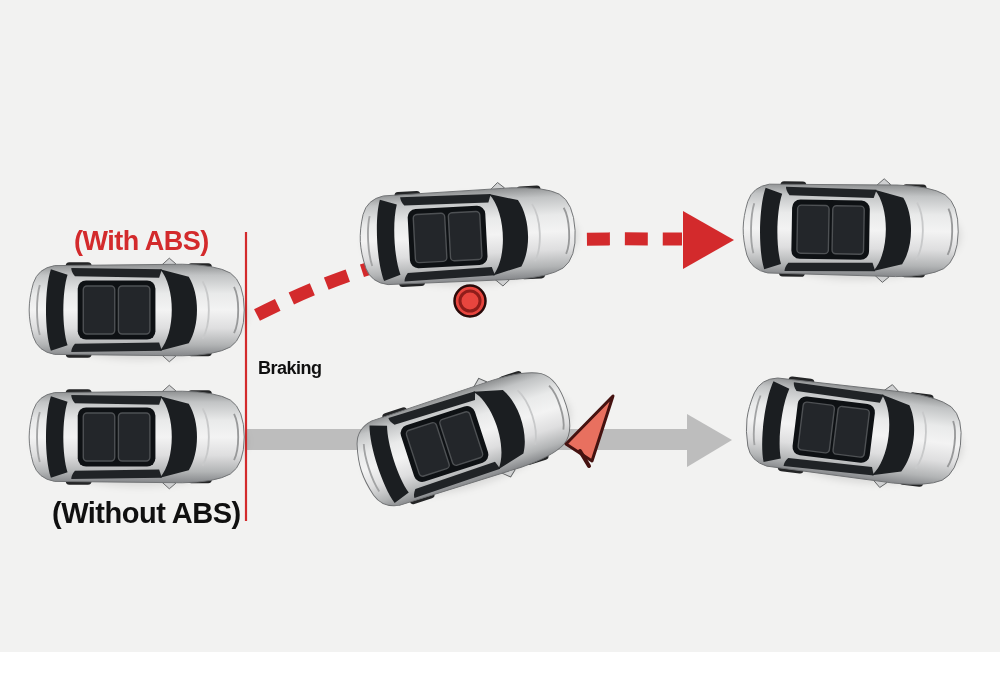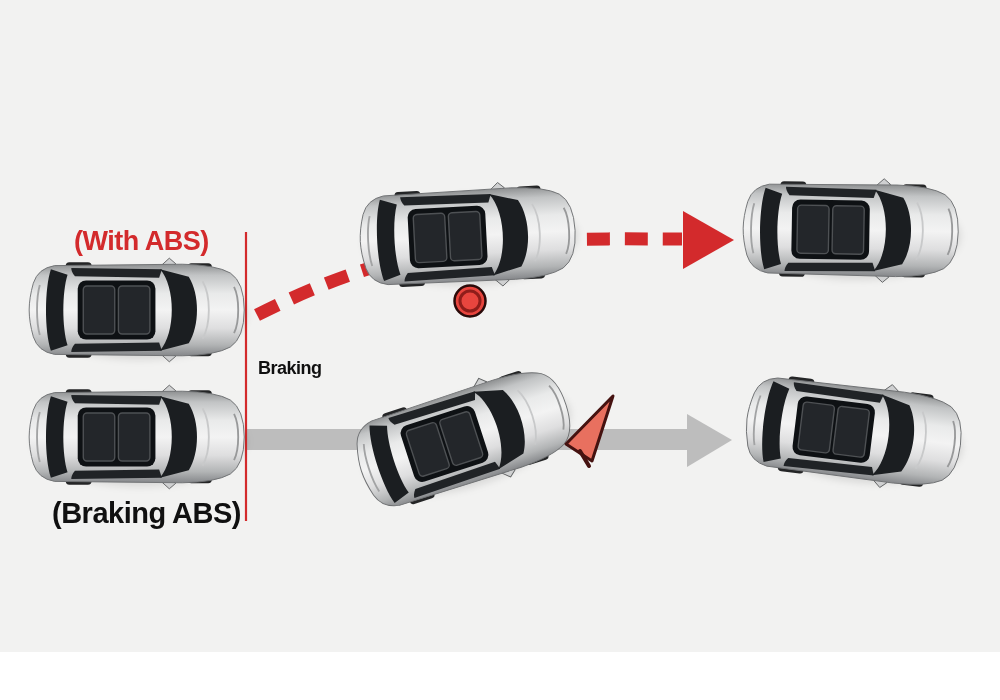--- a/index.html
+++ b/index.html
@@ -109,15 +109,15 @@
     </g>
 
     <g>
       <path d="M613,396 L566,444 L592,461 Z" fill="var(--triangle_fill,#e8705f)" stroke="var(--triangle_outline,#451210)" stroke-width="3" stroke-linejoin="round"></path>
       <path d="M580,451 L589,466" stroke="var(--triangle_outline,#451210)" stroke-width="4" stroke-linecap="round"></path>
     </g>
   </svg>
 
   <div class="label with-abs">(With ABS)</div>
   <div class="label braking">Braking</div>
-  <div class="label without-abs">(Braking ABS)</div>
+  <div class="label without-abs">(Without ABS)</div>
 
 </div>
 
 </body></html>

